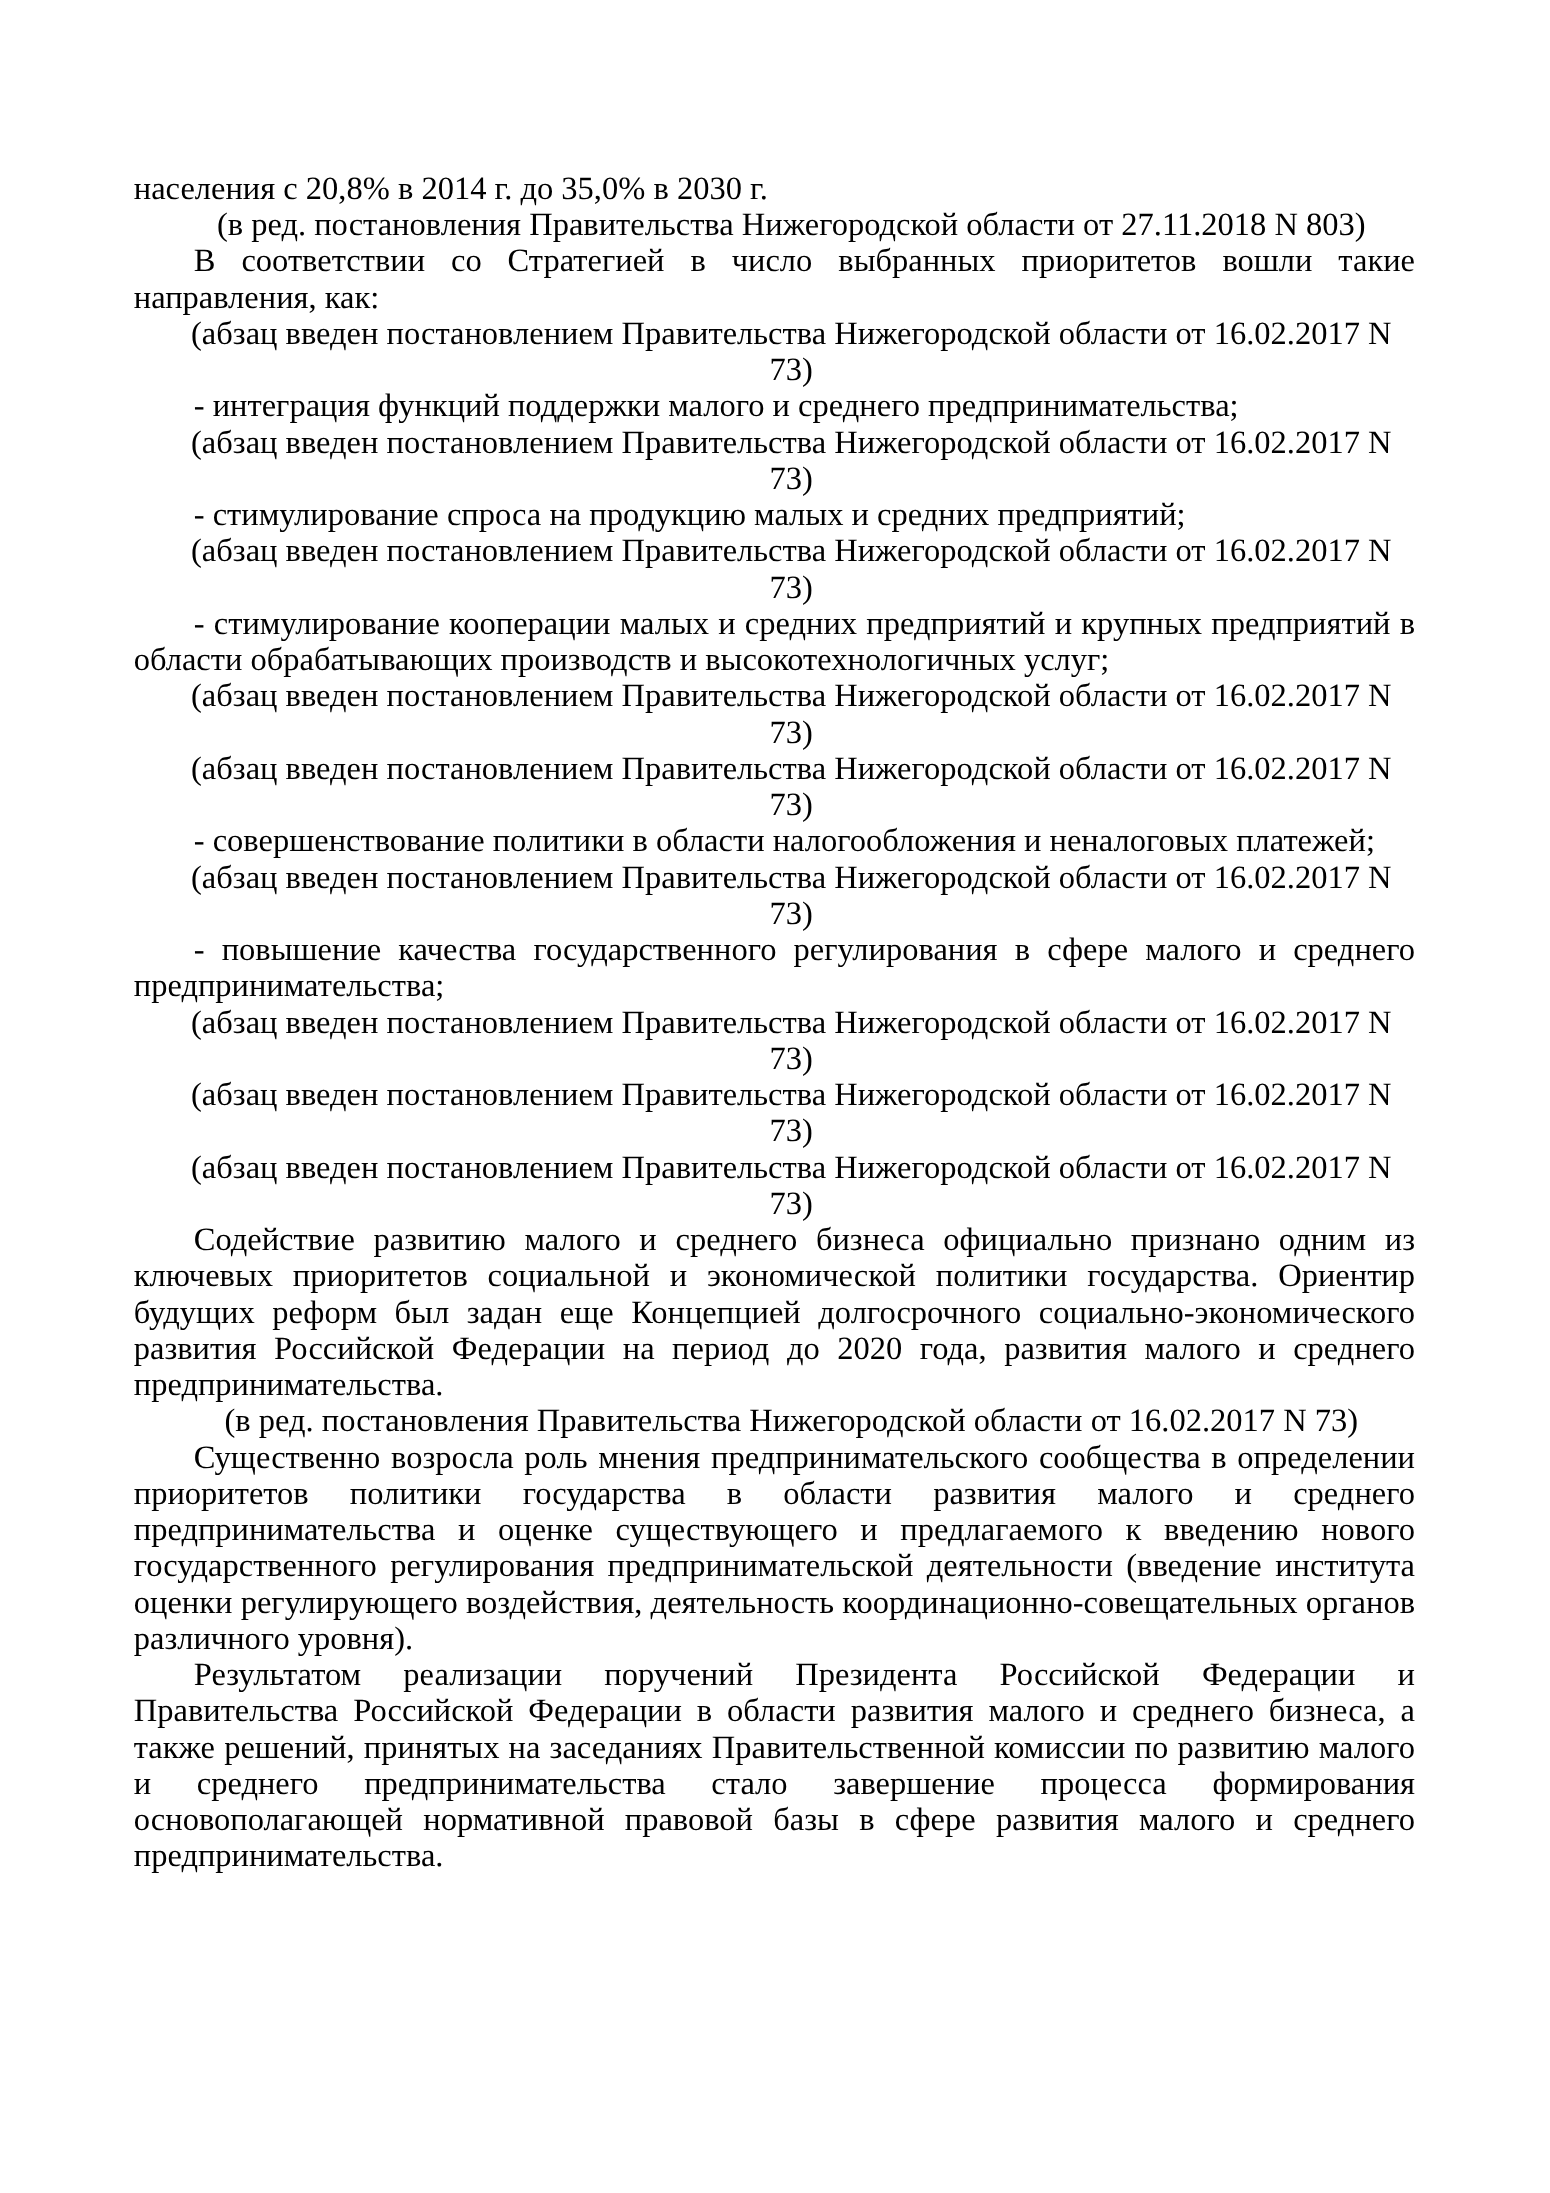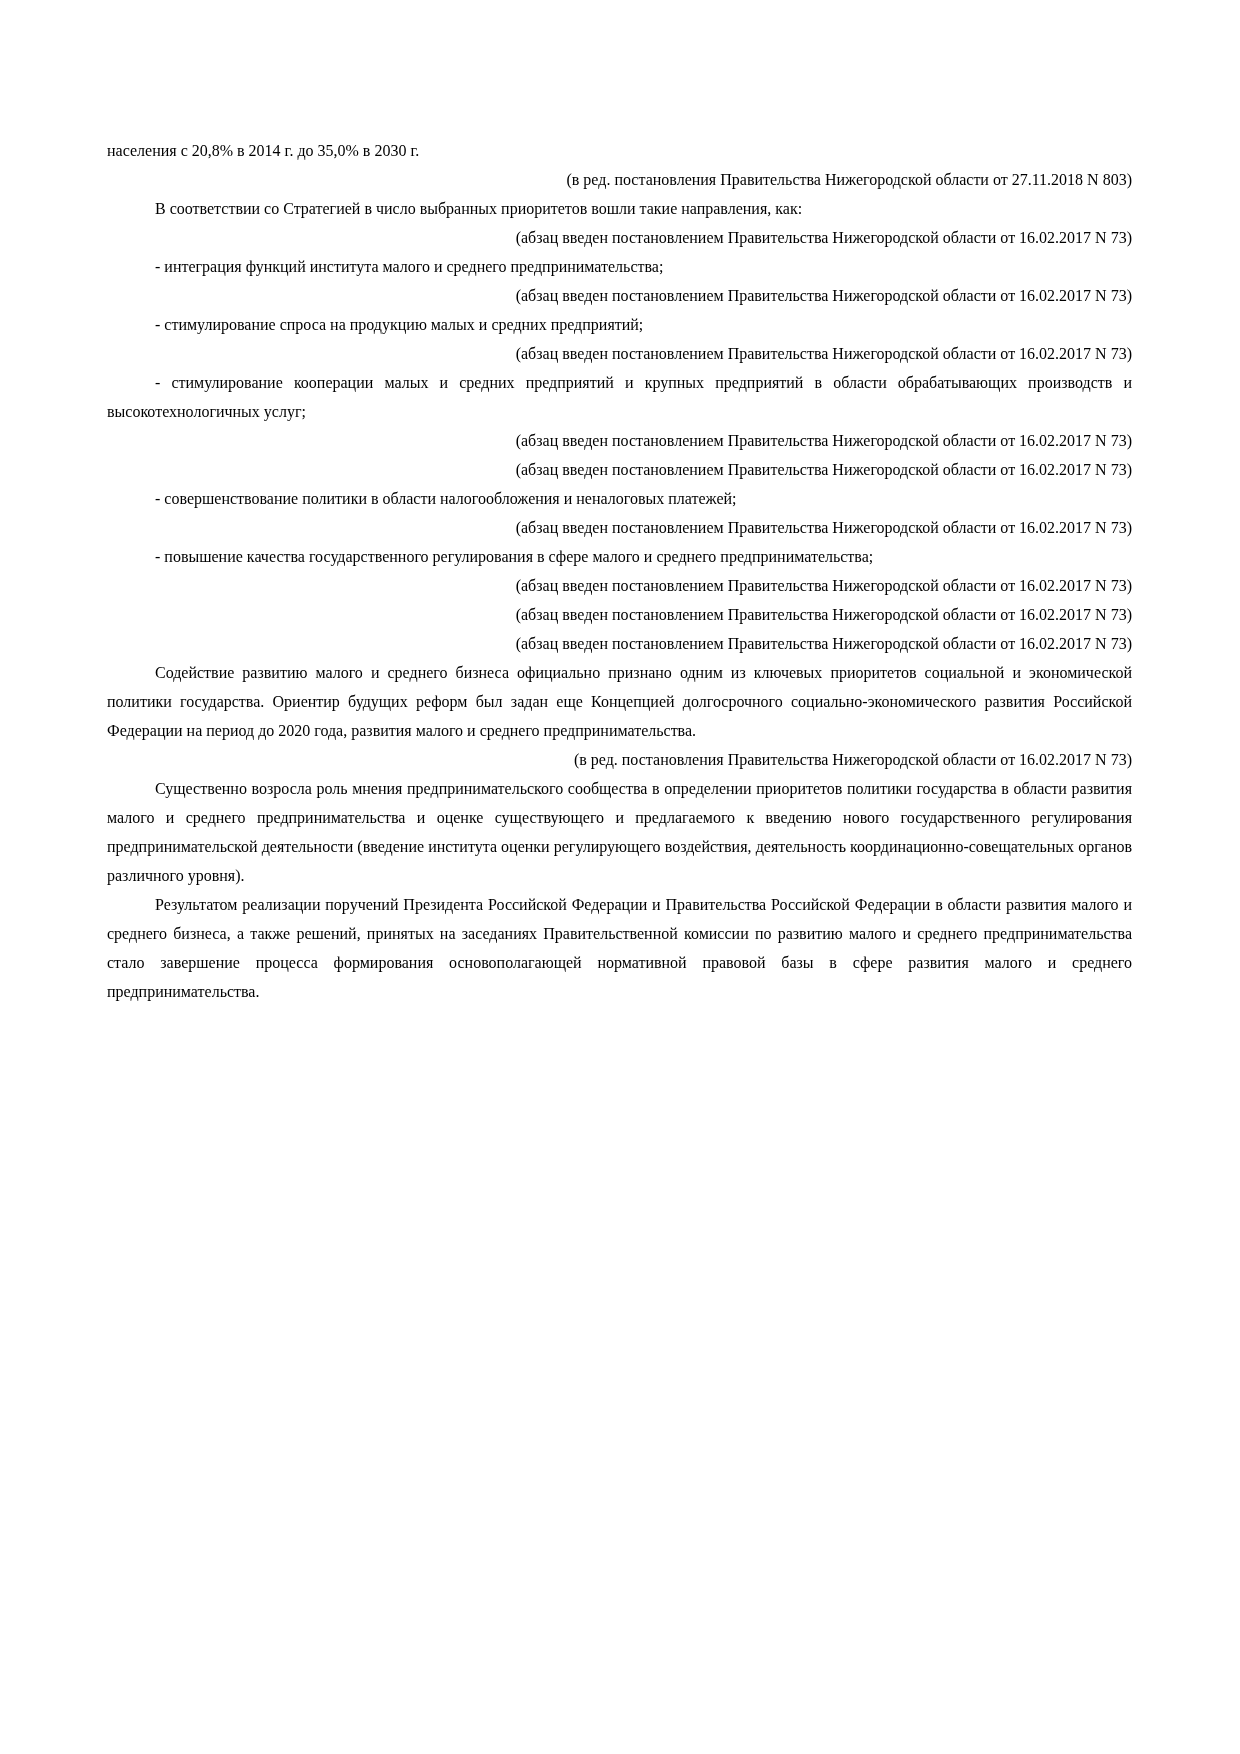--- a/index.html
+++ b/index.html
@@ -9,59 +9,59 @@
   }
   .page {
     position: relative;
     width: 1240px;
     height: 1754px;
     box-sizing: border-box;
     background: #ffffff;
     padding: 136px 108px 60px 107px;
     overflow: hidden;
     font-family: "Liberation Serif", "DejaVu Serif", serif;
-    font-size: 16px;
+    font-size: 26px;
     line-height: 29px;
     color: #000000;
   }
   .doc-body {
     width: 100%;
   }
   .para {
     margin: 0;
     padding: 0;
     text-align: justify;
   }
   
   .para--plain {
     text-indent: 0;
     margin-top: 0;
   }
   
   .para--note {
     text-indent: 0;
     margin-top: 0;
-    text-align: right;
+    text-align: center;
     margin-left: 27px;
   }
   
   .para--indent {
     text-indent: 48px;
   }
 </style>
 </head>
 <body>
 
 <div class="page">
   <div class="doc-body">
       <p class="para para--plain">населения с 20,8% в 2014 г. до 35,0% в 2030 г.</p>
       <p class="para para--note">(в ред. постановления Правительства Нижегородской области от 27.11.2018 N 803)</p>
       <p class="para para--indent">В соответствии со Стратегией в число выбранных приоритетов вошли такие направления, как:</p>
       <p class="para para--note">(абзац введен постановлением Правительства Нижегородской области от 16.02.2017 N 73)</p>
-      <p class="para para--indent">- интеграция функций института малого и среднего предпринимательства;</p>
+      <p class="para para--indent">- интеграция функций поддержки малого и среднего предпринимательства;</p>
       <p class="para para--note">(абзац введен постановлением Правительства Нижегородской области от 16.02.2017 N 73)</p>
       <p class="para para--indent">- стимулирование спроса на продукцию малых и средних предприятий;</p>
       <p class="para para--note">(абзац введен постановлением Правительства Нижегородской области от 16.02.2017 N 73)</p>
       <p class="para para--indent">- стимулирование кооперации малых и средних предприятий и крупных предприятий в области обрабатывающих производств и высокотехнологичных услуг;</p>
       <p class="para para--note">(абзац введен постановлением Правительства Нижегородской области от 16.02.2017 N 73)</p>
       <p class="para para--note">(абзац введен постановлением Правительства Нижегородской области от 16.02.2017 N 73)</p>
       <p class="para para--indent">- совершенствование политики в области налогообложения и неналоговых платежей;</p>
       <p class="para para--note">(абзац введен постановлением Правительства Нижегородской области от 16.02.2017 N 73)</p>
       <p class="para para--indent">- повышение качества государственного регулирования в сфере малого и среднего предпринимательства;</p>
       <p class="para para--note">(абзац введен постановлением Правительства Нижегородской области от 16.02.2017 N 73)</p>

